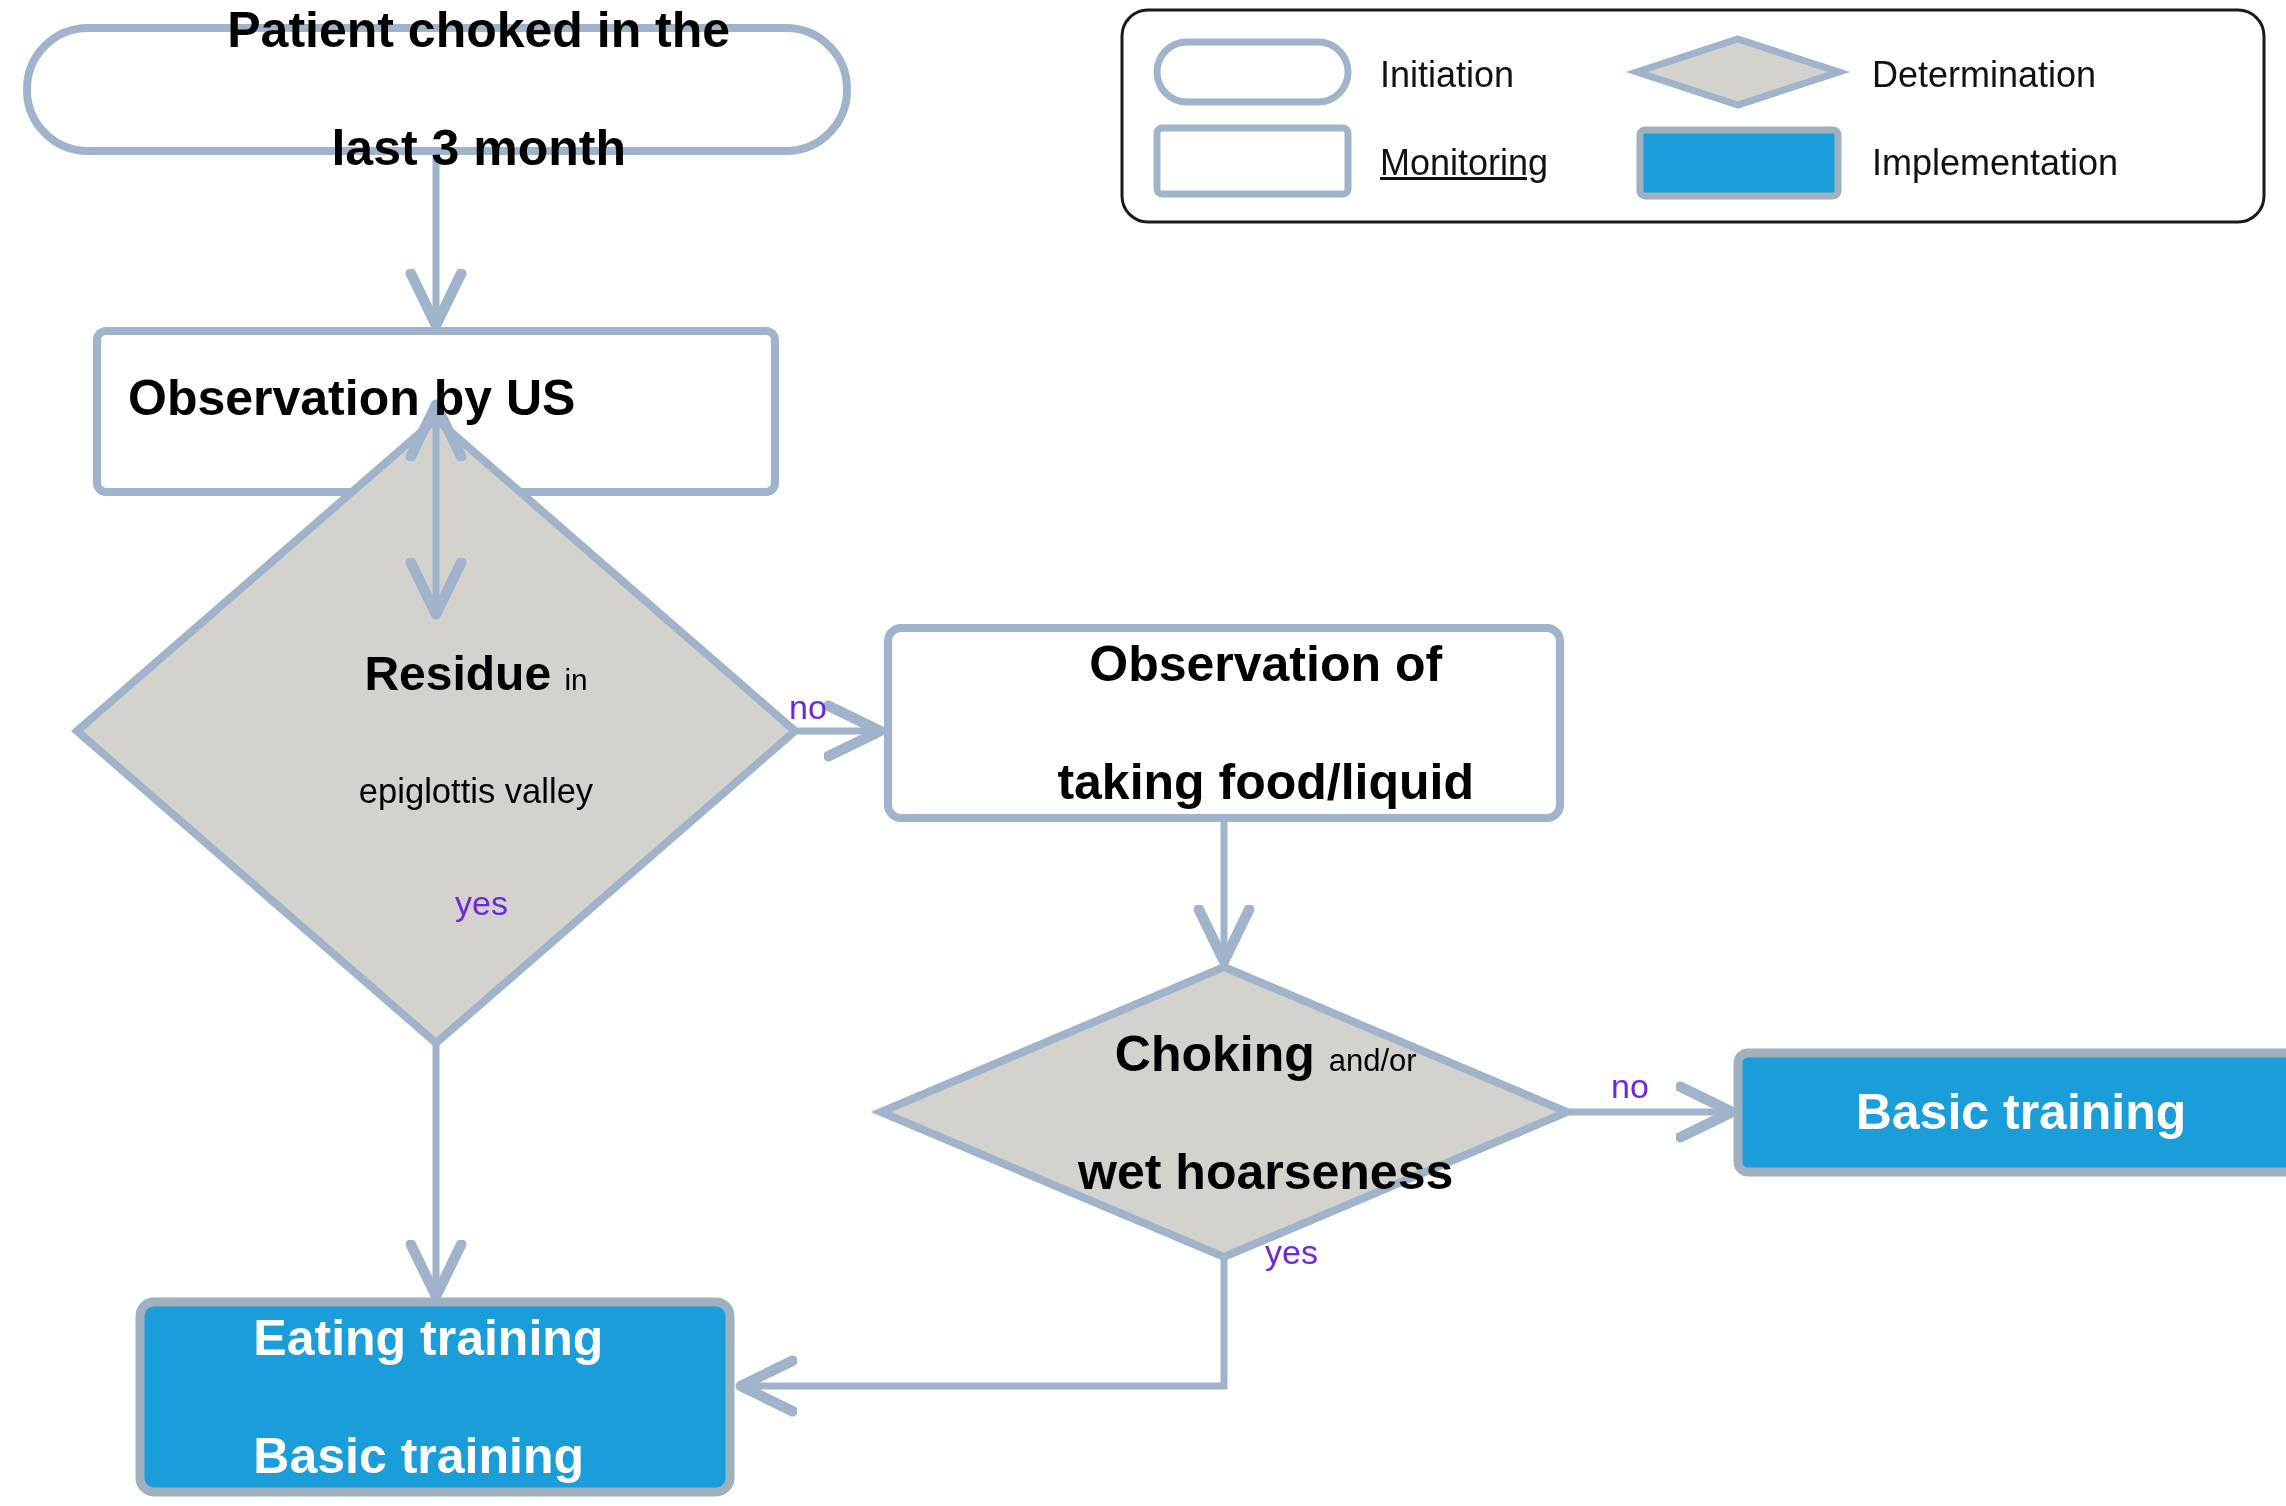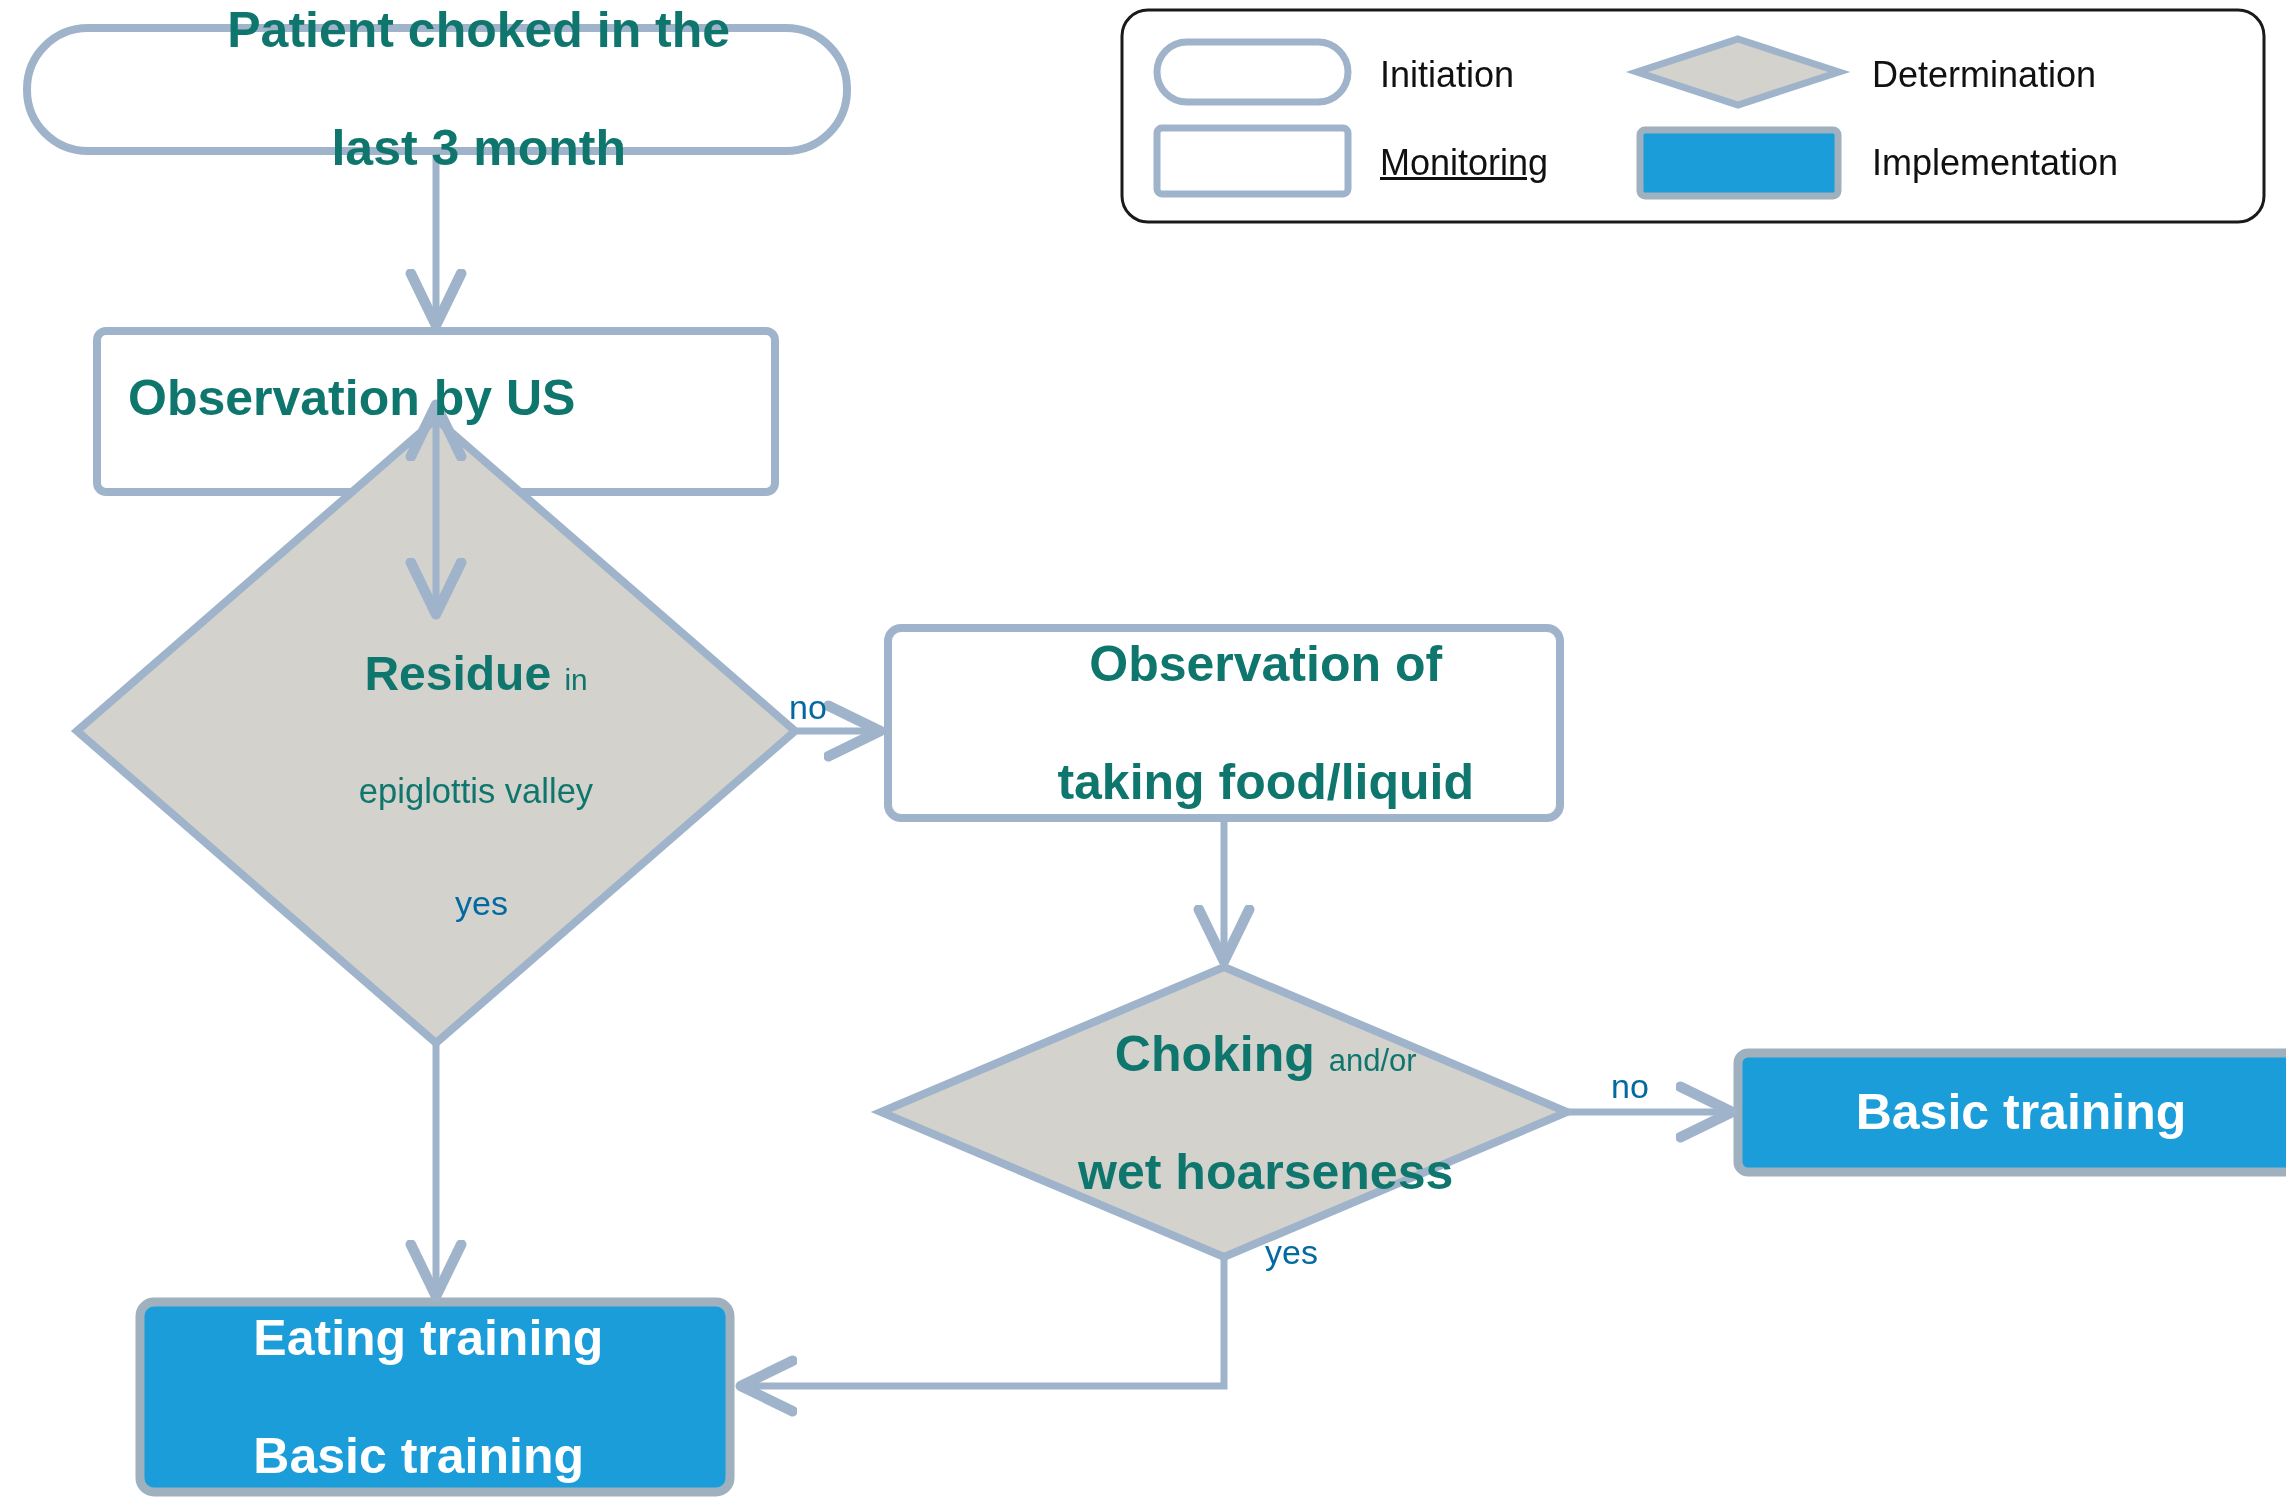--- a/index.html
+++ b/index.html
@@ -25,32 +25,32 @@
     top: 0;
     width: 2286px;
     height: 1506px;
   }
   .node-text {
     position: absolute;
     display: flex;
     align-items: center;
     justify-content: center;
     text-align: center;
-    color: #0f766e;
+    color: #000000;
     font-weight: bold;
     line-height: 1.18;
     pointer-events: none;
     white-space: pre;
   }
   .node-text.left {
     justify-content: flex-start;
   }
   .edge-label {
     position: absolute;
-    color: #0369a1;
+    color: #6d28d9;
     font-weight: normal;
     font-size: 34px;
     white-space: nowrap;
   }
   .legend-label {
     position: absolute;
     color: #111111;
     font-weight: normal;
     font-size: 36px;
     white-space: nowrap;

